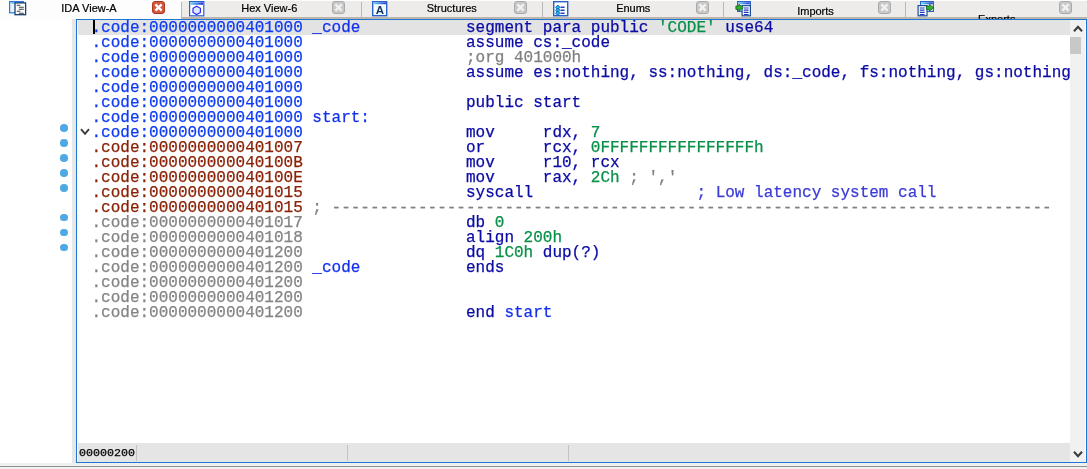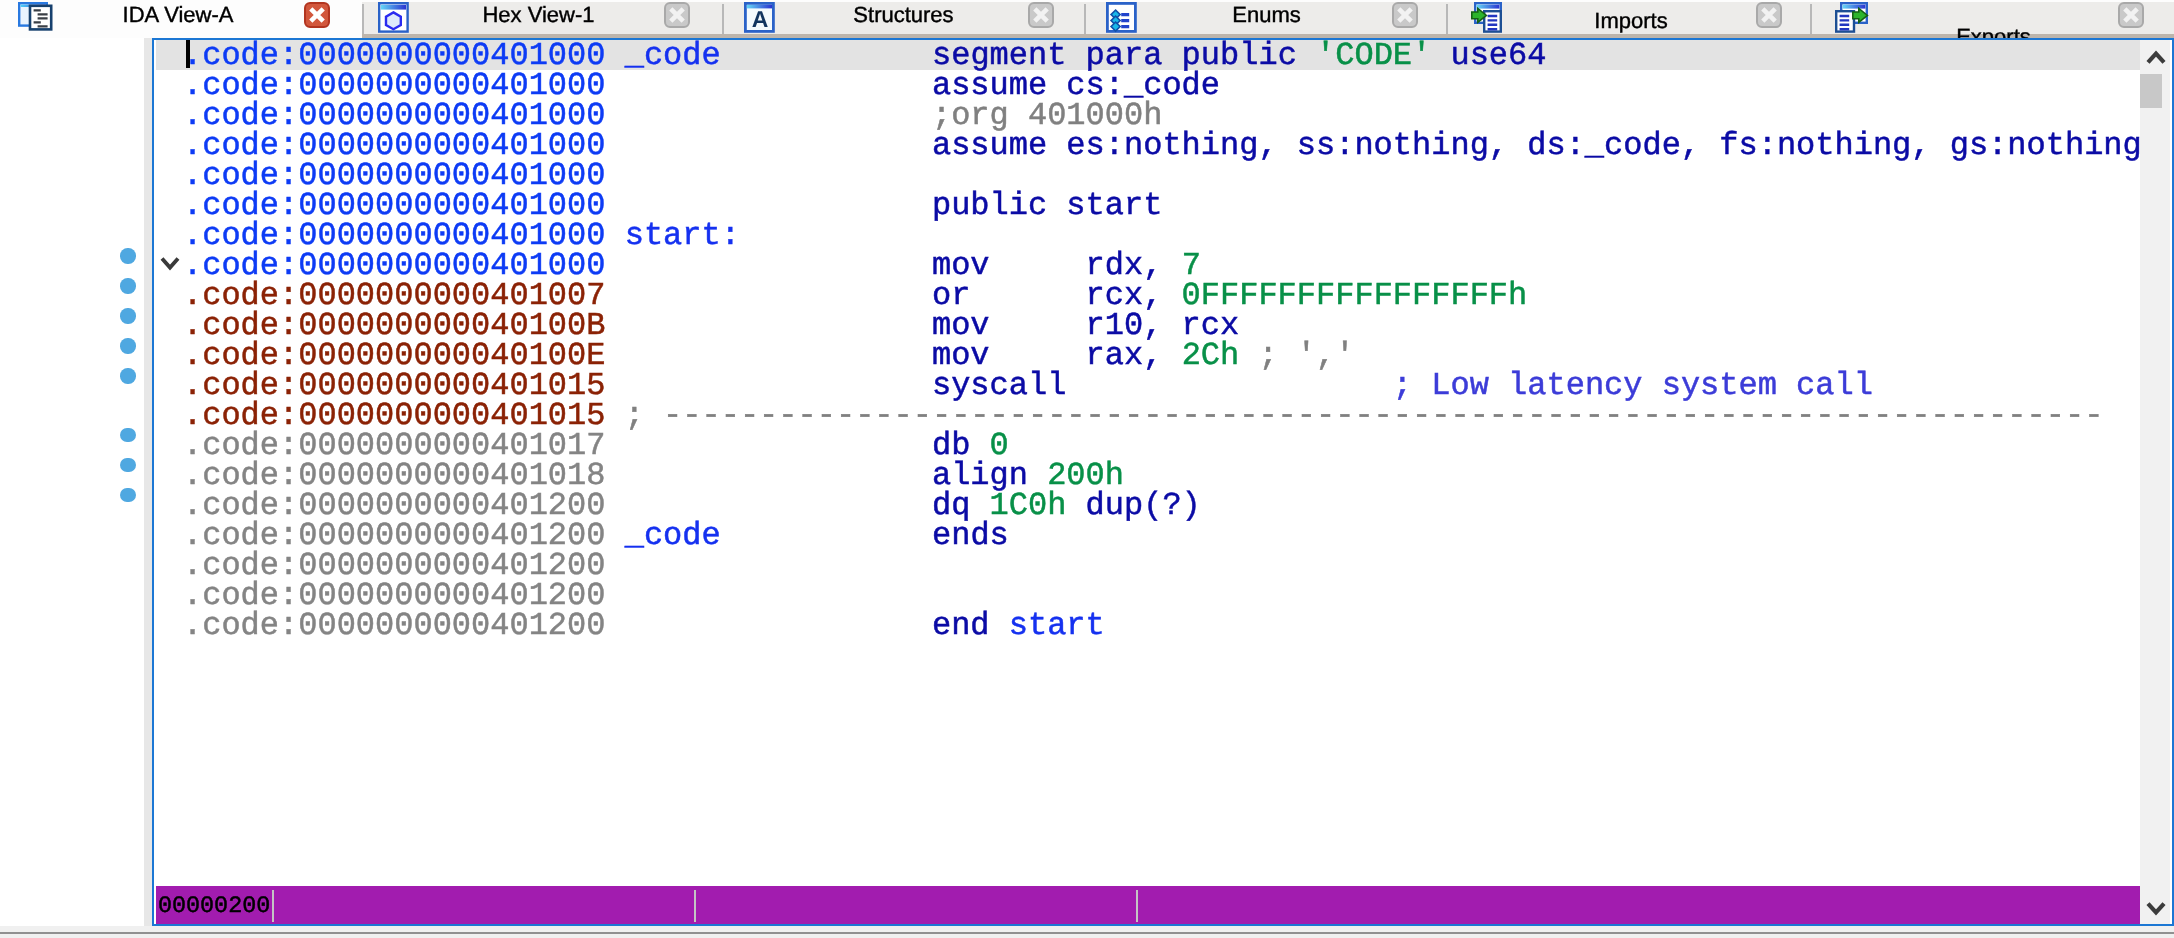--- a/index.html
+++ b/index.html
@@ -11,21 +11,21 @@
 #hl{position:absolute;left:77.5px;top:19.9px;width:992px;height:15.2px;background:#e3e3e3}
 pre#lst{position:absolute;left:91.5px;top:21.2px;font-family:Liberation Mono, monospace;font-size:16px;line-height:15px;white-space:pre}
 pre#lst i{font-style:normal}
 pre#lst,.st{-webkit-text-stroke:0.25px currentColor}
 .b{color:#0d3bf5} .l{color:#1531f0} .k{color:#0b0ba5} .n{color:#089048}
 .m{color:#8b2205} .g{color:#808080} .g2{color:#848484} .c{color:#3c3cd8}
 .dot{position:absolute;left:60px;width:7.6px;height:7.6px;border-radius:50%;background:#4fa8e1}
 #cursor{position:absolute;left:93px;top:19.9px;width:1.7px;height:14px;background:#000}
 #sbar{position:absolute;left:1069.5px;top:20px;width:15.5px;height:441.8px;background:#f1f1f1}
 #thumb{position:absolute;left:0.5px;top:16.5px;width:11px;height:17.5px;background:#c8c8c8}
-#status{position:absolute;left:77.5px;top:443px;width:992px;height:18.8px;background:#a21caf}
+#status{position:absolute;left:77.5px;top:443px;width:992px;height:18.8px;background:#e5e5e5}
 .st{position:absolute;top:3px;font-family:"Liberation Mono",monospace;font-size:11.7px;color:#000;white-space:pre}
 .ssep{position:absolute;top:1.5px;width:1px;height:16px;background:#c4c4c4}
 </style></head>
 <body>
 <div id="root">
 <div style="position:absolute;left:0;top:0;width:1087px;height:17px;background:#edecea"></div>
 <div style="position:absolute;left:180.5px;top:0;width:906.5px;height:1.2px;background:#fdfdfd"></div>
 <div style="position:absolute;left:180.5px;top:17px;width:906.5px;height:1.6px;background:#bdb5ac"></div>
 <div style="position:absolute;left:0;top:0;width:180.5px;height:18.6px;background:#fdfdfd"></div>
 <div style="position:absolute;left:8.5px;top:0.5px;width:17px;height:16px"><svg width="18" height="15" viewBox="0 0 18 15">
@@ -50,21 +50,21 @@
 <rect x="0.6" y="0.6" width="14.2" height="14.2" fill="#ffffff" stroke="#2a62c8" stroke-width="1.2"></rect>
 <rect x="1.4" y="1.4" width="12.6" height="2.4" fill="url(#tg1)"></rect>
 <polygon points="7.7,5.2 11.4,7.3 11.4,11.5 7.7,13.6 4.0,11.5 4.0,7.3" fill="#dfe9fb" stroke="#2a2af0" stroke-width="1.2"></polygon>
 <defs>
           <linearGradient id="tg1" x1="0" y1="0" x2="1" y2="0">
             <stop offset="0" stop-color="#66d6f6"></stop>
             <stop offset="1" stop-color="#2a34d0"></stop>
           </linearGradient>
         </defs>
 </svg></div>
-<div class="tt" style="left:207px;top:1.6px;width:124.5px">Hex View-1</div>
+<div class="tt" style="left:207px;top:1.6px;width:124.5px">Hex View-6</div>
 <div class="xb" style="left:331.5px;top:1px;background:#c9c9c9;border:1px solid #a9a9a9;">
       <svg width="11" height="11" viewBox="0 0 11 11">
         <path d="M2.4 2.4 L8.6 8.6 M8.6 2.4 L2.4 8.6" stroke="#f2f2f2" stroke-width="2.3"></path>
       </svg>
     </div>
 <div style="position:absolute;left:180.5px;top:1.5px;width:1px;height:15px;background:#b8b8b8"></div>
 <div style="position:absolute;left:371.5px;top:0.5px;width:17px;height:16px"><svg width="16" height="16" viewBox="0 0 16 16">
 <rect x="0.7" y="0.7" width="14" height="14" fill="#f4fafd" stroke="#2a62c8" stroke-width="1.4"></rect>
 <rect x="1.4" y="1.4" width="12.6" height="1.8" fill="url(#tg2)"></rect>
 <text x="8" y="12.6" font-family="Liberation Sans,sans-serif" font-size="11.5" font-weight="bold" fill="#12355f" text-anchor="middle">A</text>

